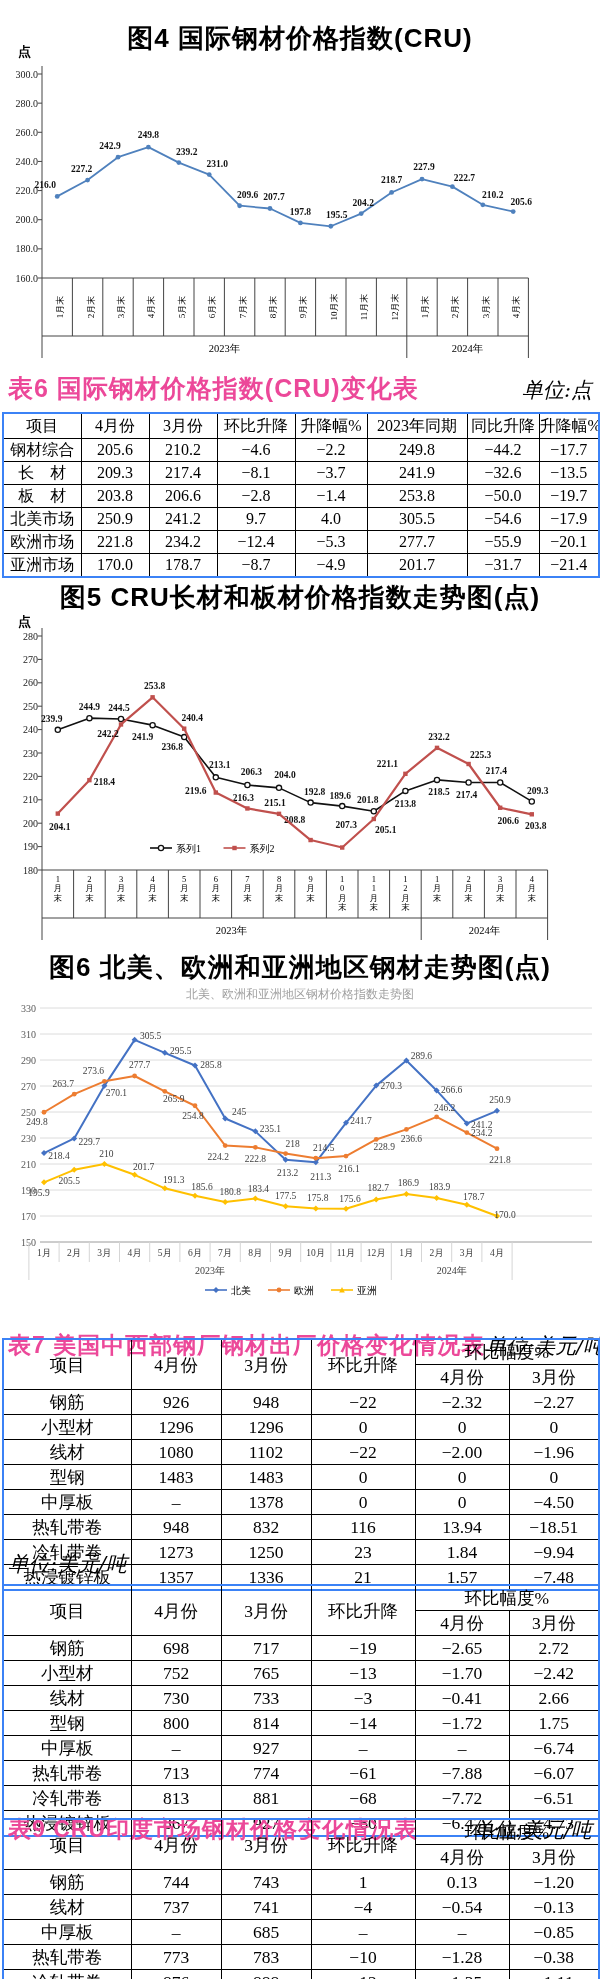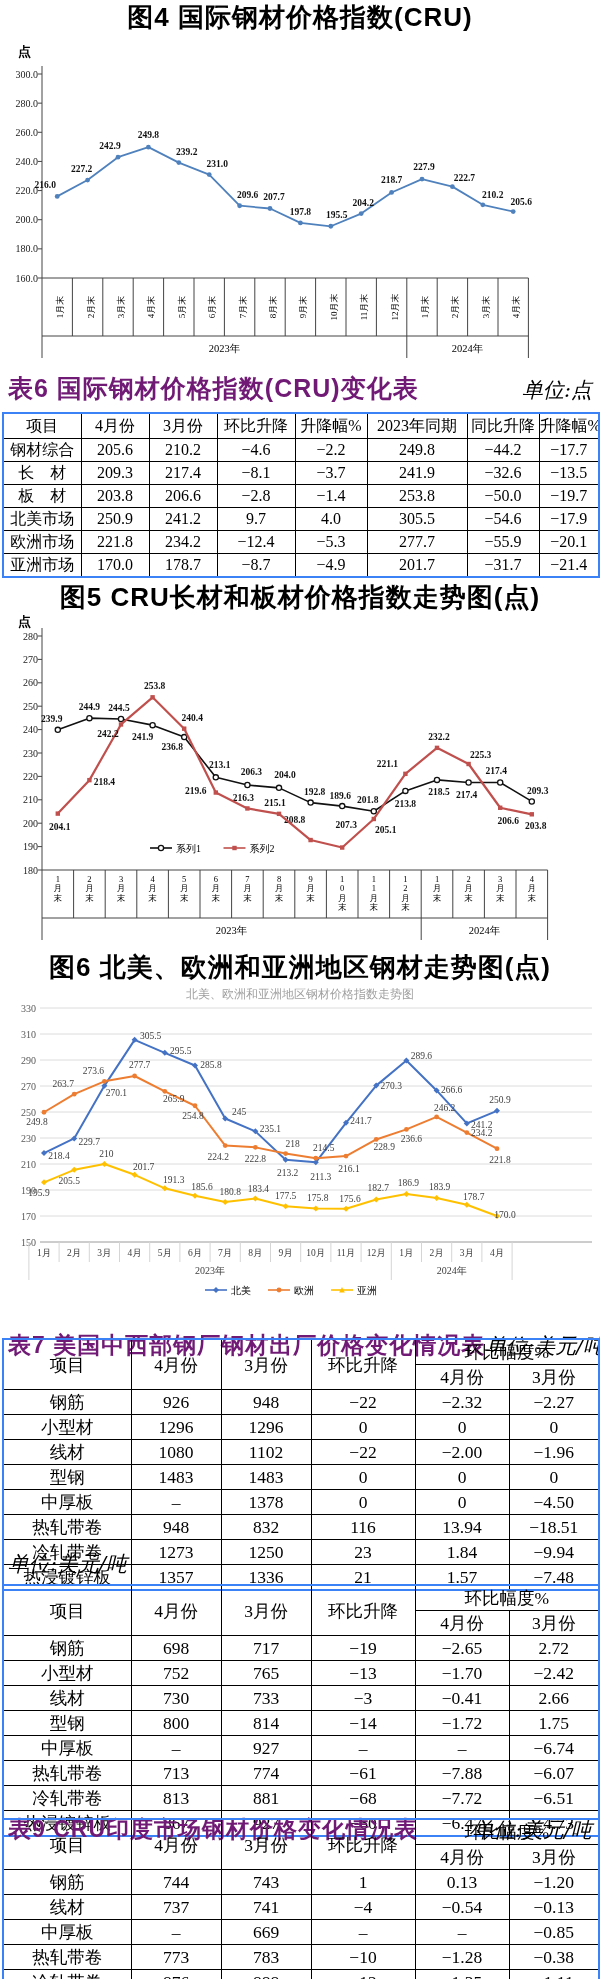--- a/index.html
+++ b/index.html
@@ -1,33 +1,33 @@
 <!DOCTYPE html>
 <html><head>
 <meta charset="utf-8">
 <style>
   html,body{margin:0;padding:0;background:#fff;}
   body{width:600px;height:1979px;position:relative;overflow:hidden;font-family:"Liberation Sans",sans-serif;}
   .blk{position:absolute;left:0;width:600px;}
   .cap{font-weight:bold;font-size:26px;text-align:center;letter-spacing:1px;color:#000;}
   .trow{display:flex;justify-content:space-between;align-items:baseline;padding:0 8px;box-sizing:border-box;}
-  .ttitle{font-weight:bold;font-size:25px;color:#701a75;letter-spacing:1px;white-space:nowrap;}
+  .ttitle{font-weight:bold;font-size:25px;color:#ec4899;letter-spacing:1px;white-space:nowrap;}
   .ttitle.small{font-size:23px;margin-top:24px;}
   .unit{font-family:"DejaVu Serif",serif;font-style:italic;font-size:21px;color:#000;white-space:nowrap;}
   table{border-collapse:collapse;table-layout:fixed;width:596px;margin-left:2px;border:2px solid #3b82f6;}
   td,th{border:1px solid #000;text-align:center;padding:0;font-weight:normal;overflow:hidden;white-space:nowrap;}
   .t6 td,.t6 th{font:16px "Liberation Serif",serif;height:22px;}
   .t6 th{height:24px;}
   .big td,.big th{font:17.5px "Liberation Serif",serif;height:19px;}
   svg text{font-family:"Liberation Serif",serif;}
 </style>
 </head>
 <body>
 
-<div class="blk cap" style="top:0">图4  国际钢材价格指数(CRU)</div>
+<div class="blk cap" style="top:21px">图4  国际钢材价格指数(CRU)</div>
 <svg class="blk" style="top:42px" width="600" height="318" viewBox="0 0 600 318">
     <text x="18" y="14" font-size="13" font-weight="bold" font-family="&quot;Liberation Sans&quot;, sans-serif">点</text>
     <line x1="38" y1="32" x2="42" y2="32" stroke="#444"></line>
     <text x="38" y="35.5" text-anchor="end" font-size="10" fill="#1a1a1a">300.0</text>
     <line x1="38" y1="61.14285714285714" x2="42" y2="61.14285714285714" stroke="#444"></line>
     <text x="38" y="64.64285714285714" text-anchor="end" font-size="10" fill="#1a1a1a">280.0</text>
     <line x1="38" y1="90.28571428571428" x2="42" y2="90.28571428571428" stroke="#444"></line>
     <text x="38" y="93.78571428571428" text-anchor="end" font-size="10" fill="#1a1a1a">260.0</text>
     <line x1="38" y1="119.42857142857143" x2="42" y2="119.42857142857143" stroke="#444"></line>
     <text x="38" y="122.92857142857143" text-anchor="end" font-size="10" fill="#1a1a1a">240.0</text>
@@ -762,21 +762,21 @@
           <td>线材</td>
           <td>737</td>
           <td>741</td>
           <td>−4</td>
           <td>−0.54</td>
           <td>−0.13</td>
         </tr>
         <tr>
           <td>中厚板</td>
           <td>–</td>
-          <td>669</td>
+          <td>685</td>
           <td>–</td>
           <td>–</td>
           <td>−0.85</td>
         </tr>
         <tr>
           <td>热轧带卷</td>
           <td>773</td>
           <td>783</td>
           <td>−10</td>
           <td>−1.28</td>

